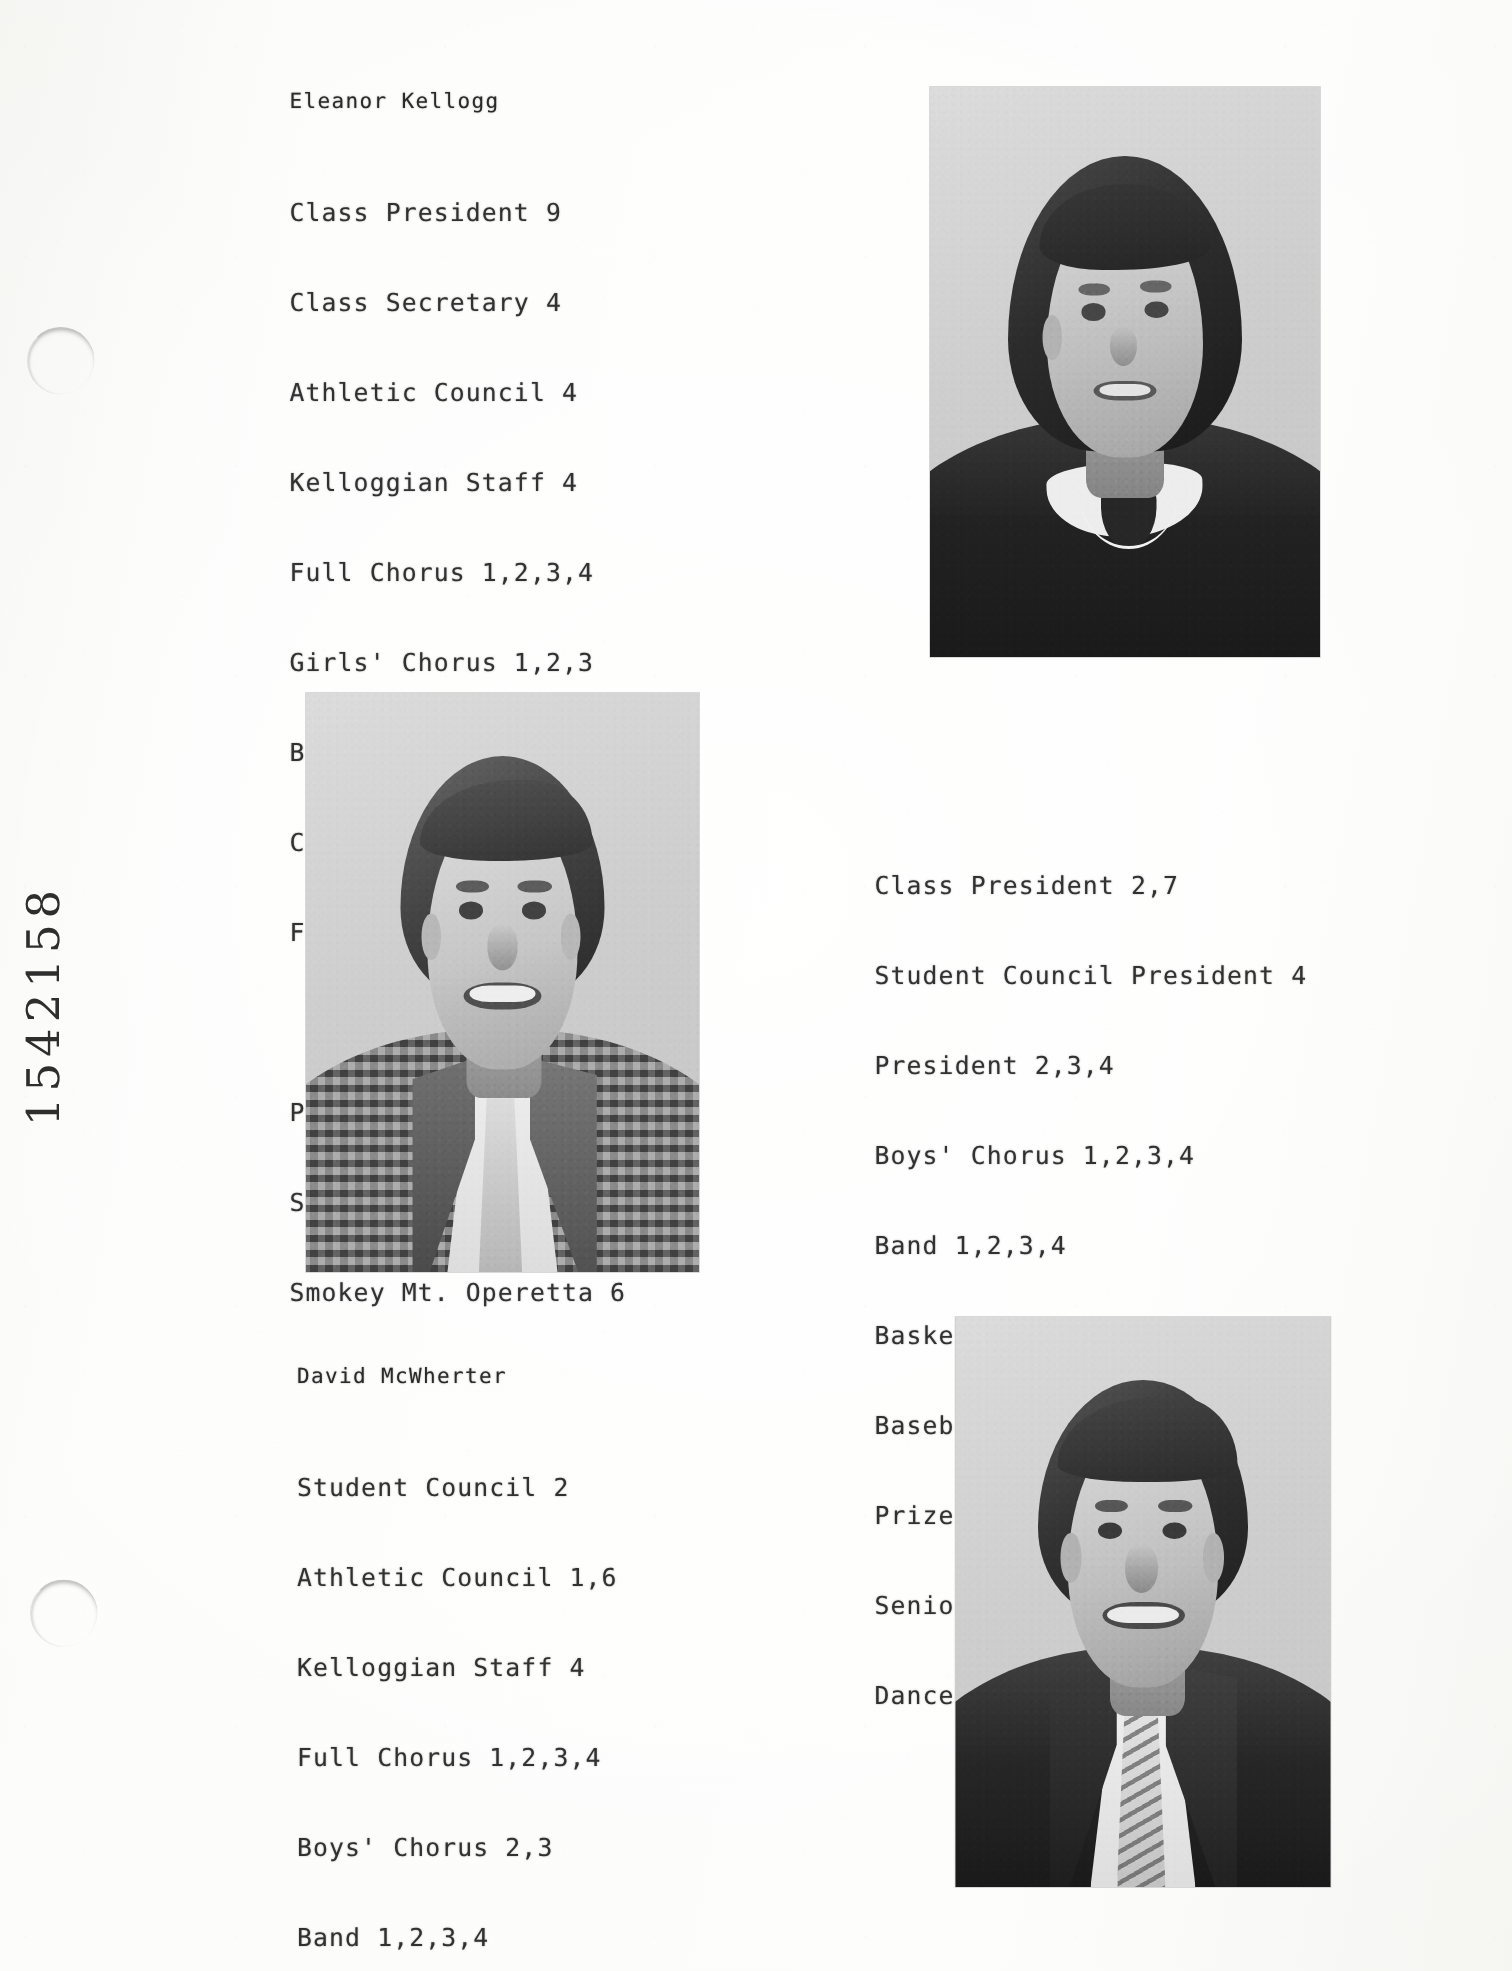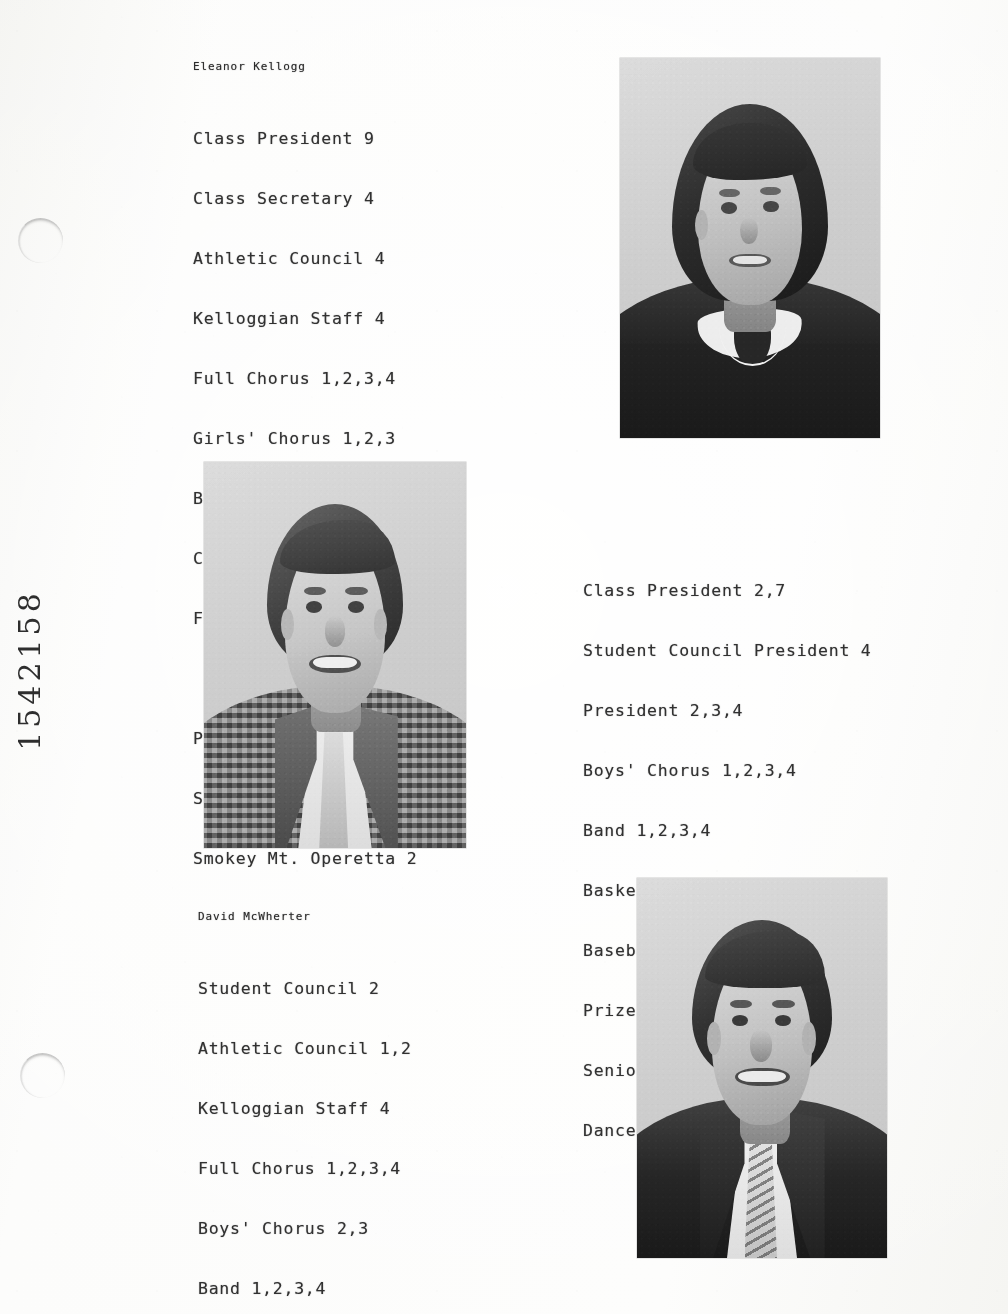--- a/index.html
+++ b/index.html
@@ -38,21 +38,21 @@
       radial-gradient(circle at 88% 58%, rgba(0,0,0,.016) 0 1px, transparent 1px),
       radial-gradient(circle at 22% 92%, rgba(0,0,0,.018) 0 1px, transparent 1px),
       radial-gradient(circle at 75% 86%, rgba(0,0,0,.015) 0 1px, transparent 1px);
     background-size: 140px 140px, 190px 190px, 160px 160px, 210px 210px, 175px 175px, 230px 230px;
   }
 
   
   .entry { position: absolute; }
 
   .entry-name {
-    font-size: 11px;
+    font-size: 14px;
     letter-spacing: .9px;
     color: #2a2a2a;
     white-space: pre;
     text-shadow: 0 0 1.1px rgba(60,60,60,.55);
   }
 
   .entry-list {
     margin-top: 16px;
     font-size: 16.5px;
     line-height: 20px;
@@ -167,21 +167,21 @@
       <span class="li">Athletic Council 4</span>
       <span class="li">Kelloggian Staff 4</span>
       <span class="li">Full Chorus 1,2,3,4</span>
       <span class="li">Girls' Chorus 1,2,3</span>
       <span class="li">Band 1,2,3,4</span>
       <span class="li">Cheerleading J.V. 1</span>
       <span class="li">FHA 1,2,3,4</span>
       <span class="li indent">Pres. 4</span>
       <span class="li">Prize Speaking 3</span>
       <span class="li">Senior Play 4</span>
-      <span class="li">Smokey Mt. Operetta 2</span>
+      <span class="li">Smokey Mt. Operetta 6</span>
     </div>
   </div>
 
   <div class="photo" style="left:620px; top:58px; width:260px; height:380px;">
     <div class="backdrop"></div>
 
     <div class="shoulders" style="background:linear-gradient(180deg,#3a3a3a 0%,#262626 40%,#1d1d1d 100%);"></div>
 
     <div style="position:absolute; left:30%; top:66%; width:40%; height:13%;
                 background:#e9e9e7; border-radius:50% 50% 60% 60% / 30% 30% 80% 80%;
@@ -277,21 +277,21 @@
       <span class="li">Prize Speaking 1,2</span>
       <span class="li">Senior Play 4</span>
       <span class="li">Dance Band 2,3</span>
     </div>
   </div>
 
   <div class="entry" style="left:198px; top:910px;">
     <div class="entry-name">David McWherter</div>
     <div class="entry-list">
       <span class="li">Student Council 2</span>
-      <span class="li">Athletic Council 1,2</span>
+      <span class="li">Athletic Council 1,6</span>
       <span class="li">Kelloggian Staff 4</span>
       <span class="li">Full Chorus 1,2,3,4</span>
       <span class="li">Boys' Chorus 2,3</span>
       <span class="li">Band 1,2,3,4</span>
       
       
       
       
       
       

